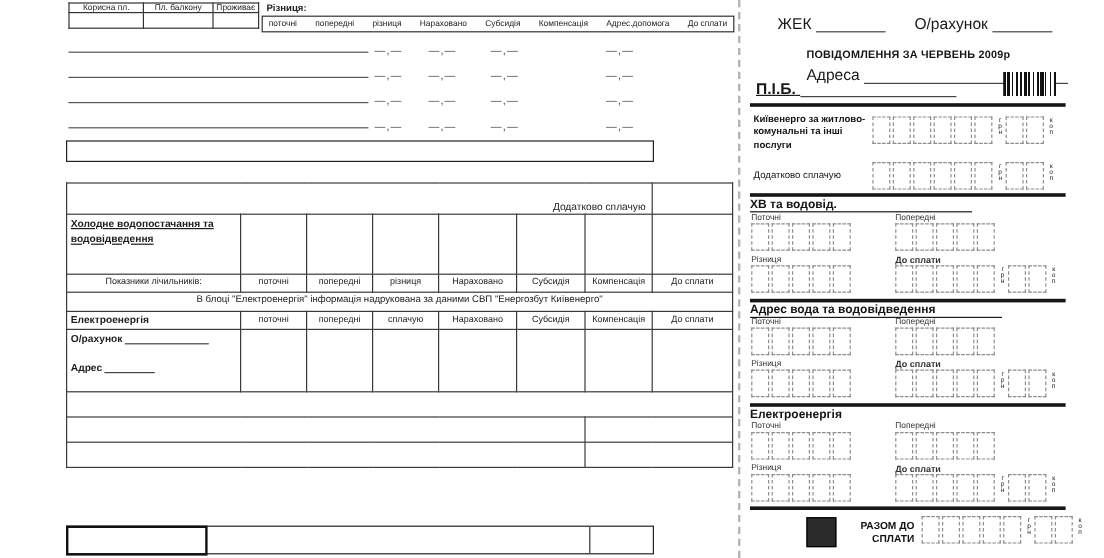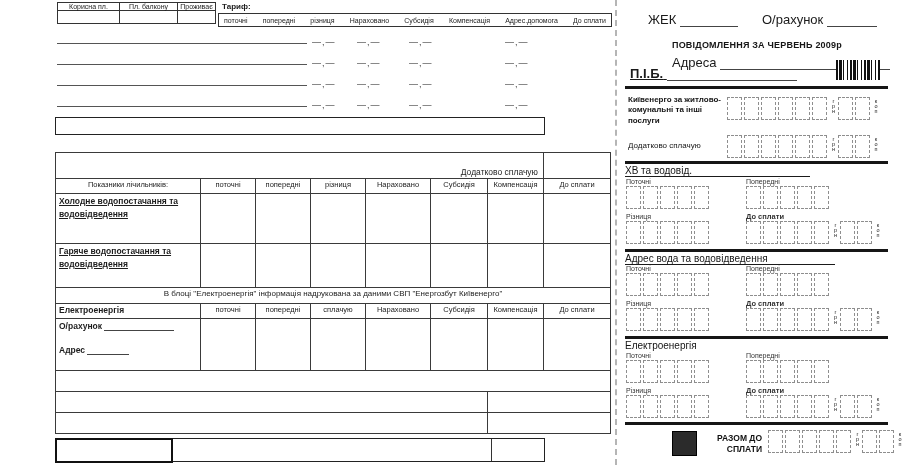--- a/index.html
+++ b/index.html
@@ -18,21 +18,21 @@
   .frm td.rgt{text-align:right;font-size:8.5px;vertical-align:bottom;padding-right:5px;}
   .frm td.acct{font-size:8.5px;font-weight:bold;}
   
   .fill{display:inline-block;border-bottom:1px solid #444;height:9px;vertical-align:bottom;}
   .dashrow{display:block;position:absolute;height:12px;}
   .longline{position:absolute;left:0;bottom:0;width:250px;border-bottom:1.2px solid #555;height:1px;}
   .dgroup{position:absolute;bottom:-3px;font-size:9px;color:#444;letter-spacing:1px;white-space:nowrap;}
   
   .rule{position:absolute;background:#161616;height:2.6px;}
   .cutline{position:absolute;top:0;bottom:0;width:0;border-left:2px dashed #b5b5b5;}
-  .sect-title{font-weight:normal;font-size:10px;color:#141414;}
+  .sect-title{font-weight:bold;font-size:10px;color:#141414;}
   .sect-underline{border-bottom:1.4px solid #1a1a1a;}
   .smlab{font-size:7px;color:#333;}
   .smlab.b{font-weight:bold;font-size:7.5px;}
   .boxrow{display:flex;align-items:stretch;}
   .cells{display:flex;}
   .dcell{width:15px;height:23px;border:1px dashed #8e8e8e;margin-right:2px;background:#fff;box-sizing:border-box;}
   .vlabel{writing-mode:vertical-rl;text-orientation:upright;font-size:5.5px;line-height:1;color:#222;margin:1px 2px 0 1px;letter-spacing:-1px;}
   .barcode{background:repeating-linear-gradient(90deg,#111 0 2px,#fff 2px 3px,#111 3px 6px,#fff 6px 7px,#111 7px 8px,#fff 8px 11px,#111 11px 12px,#fff 12px 14px);}
   .blacksq{background:#2b2b2b;border:1px solid #000;}
   .hdr-line{font-size:13px;color:#1a1a1a;}
@@ -62,21 +62,21 @@
     <td>Проживає</td>
   </tr>
   <tr style="height:13px;">
     <td></td>
     <td></td>
     <td></td>
   </tr>
 </tbody>
   </table>
 
-<div class="abs" style="left:222px;top:2px;font-size:8px;font-weight:bold;">Тариф:</div>
+<div class="abs" style="left:222px;top:2px;font-size:8px;font-weight:bold;">Різниця:</div>
 <div class="pilgy-row abs" style="left:218px;top:13px;width:382px;height:12px;">
   <span>поточні</span>
   <span>попередні</span>
   <span>різниця</span>
   <span>Нараховано</span>
   <span>Субсидія</span>
   <span>Компенсація</span>
   <span>Адрес.допомога</span>
   <span>До сплати</span>
 </div>
@@ -121,50 +121,40 @@
     <col style="width:65px">
       <col style="width:57px">
       <col style="width:56px">
       <col style="width:67px">
   </colgroup>
   <tbody>
       <tr style="height:26px;">
     <td colspan="7" class="rgt">Додатково сплачую</td>
     <td></td>
   </tr>
+  <tr style="height:50px;">
+    <td class="svc">Холодне водопостачання та водовідведення</td>
+    <td></td>
+        <td></td>
+    <td></td>
+        <td></td>
+    <td></td>
+        <td></td>
+    <td></td>
+  </tr>
   <tr style="height:15px;">
     <td class="hdr">Показники лічильників:</td>
     <td class="hdr">поточні</td>
     <td class="hdr">попередні</td>
     <td class="hdr">різниця</td>
     <td class="hdr">Нараховано</td>
     <td class="hdr">Субсидія</td>
     <td class="hdr">Компенсація</td>
     <td class="hdr">До сплати</td>
   </tr>
-  <tr style="height:50px;">
-    <td class="svc">Холодне водопостачання та водовідведення</td>
-    <td></td>
-        <td></td>
-    <td></td>
-        <td></td>
-    <td></td>
-        <td></td>
-    <td></td>
-  </tr>
-  <tr style="height:44px;">
-    <td class="svc">Гаряче водопостачання та водовідведення</td>
-    <td></td>
-        <td></td>
-    <td></td>
-        <td></td>
-    <td></td>
-        <td></td>
-    <td></td>
-  </tr>
   <tr style="height:16px;">
     <td colspan="8" class="note">В блоці "Електроенергія" інформація надрукована за даними СВП "Енергозбут Київенерго"</td>
   </tr>
   <tr style="height:15px;">
     <td class="acct">Електроенергія</td>
     <td class="hdr">поточні</td>
     <td class="hdr">попередні</td>
     <td class="hdr">сплачую</td>
     <td class="hdr">Нараховано</td>
     <td class="hdr">Субсидія</td>

